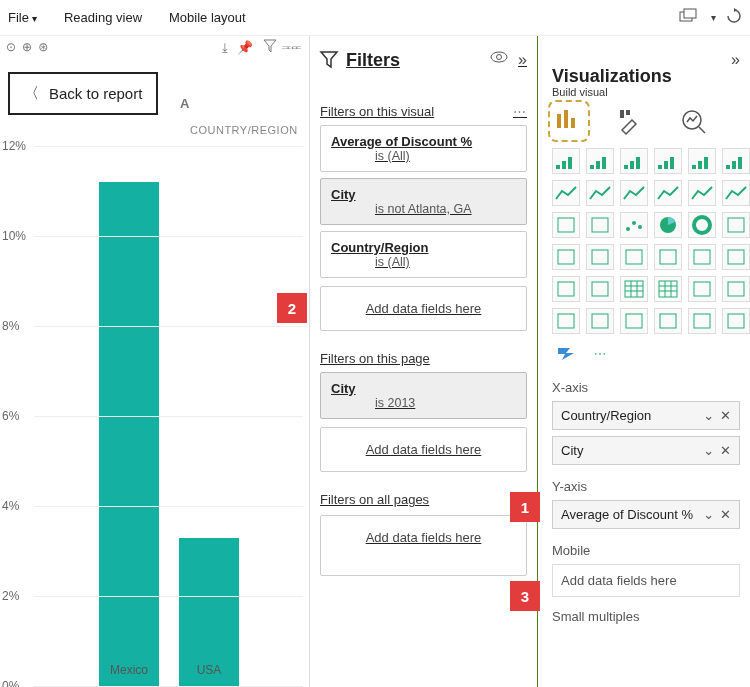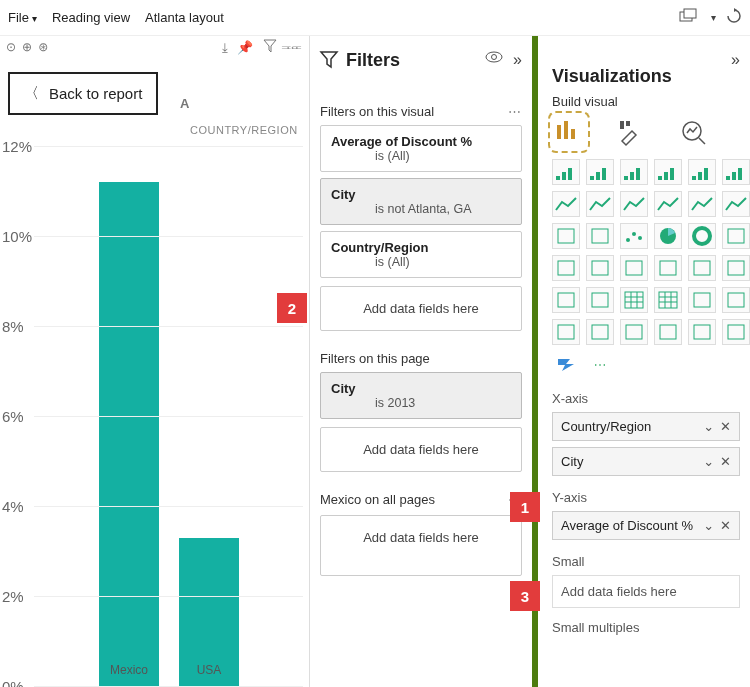--- a/index.html
+++ b/index.html
@@ -1,74 +1,74 @@
 <!DOCTYPE html>
 <html><head>
 <meta charset="utf-8">
 <style>
   * { box-sizing: border-box; font-family: "Segoe UI", Arial, sans-serif; }
   body { margin: 0; width: 750px; height: 687px; background: #fff; overflow: hidden; font-size: 13px; color: #222; }
   .topbar { height: 36px; display: flex; align-items: center; padding: 0 8px; border-bottom: 1px solid #eee; }
-  .topbar .menu { display: flex; gap: 15px; align-items: center; }
+  .topbar .menu { display: flex; gap: 27px; align-items: center; }
   .topbar .spacer { flex: 1; }
   .topbar .right { display: flex; gap: 10px; align-items: center; color: #444; }
   .chev { font-size: 10px; margin-left: 3px; }
 
   .main { display: flex; height: calc(100% - 36px); }
   .canvas { width: 310px; position: relative; border-right: 1px solid #ddd; }
   .canvas-tools { height: 22px; display:flex; align-items:center; gap:6px; padding:0 6px; color:#777; font-size:12px;}
   .canvas-tools .grip { margin-left:auto; letter-spacing:2px; color:#bbb;}
   .back-btn { position:absolute; top:36px; left:8px; border:2px solid #222; padding:10px 14px; background:#fff; display:flex; align-items:center; gap:10px; font-size:15px;}
   .chart-area { position:absolute; top:110px; left:0; right:0; bottom:0; }
   .yaxis { position:absolute; left:0; top:0; bottom:30px; width:34px; }
-  .ytick { position:absolute; left:0; width:100%; text-align:left; font-size:15px; color:#666; transform:translateY(-50%); padding-left:2px;}
+  .ytick { position:absolute; left:0; width:100%; text-align:left; font-size:12px; color:#666; transform:translateY(-50%); padding-left:2px;}
   .grid { position:absolute; left:34px; right:6px; height:1px; background:#eee;}
   .plot { position:absolute; left:34px; right:6px; top:0; bottom:30px; }
   .bar { position:absolute; bottom:0; background:#14b0a2; width:60px; }
   .xlabels { position:absolute; left:34px; right:6px; bottom:8px; height:16px; }
   .xlabel { position:absolute; font-size:12px; color:#555; transform:translateX(-50%); }
 
-  .filters { width: 228px; border-right:6px solid #4d7c0f; padding:0 10px 10px 10px; overflow:hidden; position:relative;}
+  .filters { width: 228px; border-right:1px solid #4d7c0f; padding:0 10px 10px 10px; overflow:hidden; position:relative;text-decoration:underline;}
   .pane-header { display:flex; align-items:center; height:48px; gap:8px; }
   .pane-header h2 { font-size:18px; font-weight:600; margin:0; flex:1;}
   .pane-icons { display:flex; gap:10px; color:#555;}
   .search { display:flex; align-items:center; gap:10px; border:1px solid #ccc; padding:8px 10px; border-radius:2px; color:#666;}
   .section-label { margin-top:20px; font-size:13px; color:#333; display:flex; align-items:flex-end;}
   .section-label .dots { margin-left:auto; color:#666; letter-spacing:1px;}
   .fcard { border:1px solid #ccc; padding:8px 10px; margin-top:6px; background:#fff; border-radius:2px;}
   .fcard.sel { background:#eee; border-color:#bbb;}
   .fcard .ftitle { font-weight:600;}
   .fcard .fsub { color:#555; font-size:12.5px;margin-left:44px;}
   .addcard { border:1px solid #ccc; text-align:center; padding:14px 8px; margin-top:8px; color:#444; border-radius:2px;}
   .callout { position:absolute; width:30px; height:30px; background:#e23c3c; color:#fff; font-weight:700; display:flex; align-items:center; justify-content:center; font-size:15px;}
 
   .viz { flex:1; padding:0 10px 10px 14px; position:relative; overflow:hidden;}
   .viz .pane-header h2 { font-size:18px;margin-top:32px;}
-  .sub { font-size:13px; color:#333; margin:10px 0 6px 0;}
+  .sub { font-size:11px; color:#333; margin:2px 0 6px 0;}
   .bigicons { display:flex; gap:28px; align-items:center; margin-bottom:10px;}
   .bigicon { width:34px; height:34px; display:flex; align-items:center; justify-content:center;}
   .bigicon.sel { outline:2px dashed #c9a642; outline-offset:2px; border-radius:4px;}
   .icon-grid { display:grid; grid-template-columns: repeat(6, 28px); gap:6px 6px; }
   .vicon { width:28px; height:26px; border:1px solid #ddd; display:flex; align-items:center; justify-content:center; font-size:13px; color:#3a6; background:#fafafa;}
   .vicon svg { display:block;}
   .field-label { margin-top:14px; font-size:13px; color:#555;}
   .pill { border:1px solid #ccc; background:#f5f5f5; padding:6px 8px; margin-top:6px; display:flex; align-items:center; font-size:13px;}
   .pill .px { margin-left:auto; display:flex; gap:6px; color:#555;}
   .addpill { border:1px solid #ddd; padding:8px 8px; margin-top:6px; color:#555; font-size:13px;}
   .collapse { font-size:16px; color:#444;}
   svg { overflow:visible;}
 </style>
 </head>
 <body>
 
 <div class="topbar">
   <div class="menu">
     <span><span>File</span><span class="chev">▾</span></span>
     <span>Reading view</span>
-    <span>Atlanta layout</span>
+    <span>Mobile layout</span>
   </div>
   <div class="spacer"></div>
   <div class="right">
     <span>
       <svg width="18" height="14">
           <rect x="0" y="3" width="12" height="9" fill="none" stroke="#555"></rect>
           <rect x="4" y="0" width="12" height="9" fill="#fff" stroke="#555"></rect>
         </svg>
     </span>
     <span class="chev">▾</span>
@@ -173,21 +173,21 @@
     </div>
     <div id="page-cards">
         <div class="fcard sel">
           <div class="ftitle">City</div>
           <div class="fsub">is 2013</div>
         </div>
       </div>
     <div class="addcard">Add data fields here</div>
 
     <div class="section-label">
-      <span>Mexico on all pages</span>
+      <span>Filters on all pages</span>
         <span class="dots">⋯</span>
     </div>
     <div class="addcard" style="padding-bottom:30px;">Add data fields here</div>
   </div>
 
   <div class="viz">
     <div class="pane-header">
       <h2>Visualizations</h2>
       <span class="collapse">»</span>
     </div>
@@ -447,21 +447,21 @@
     <div class="field-label">Y-axis</div>
     <div id="yaxis-pills">
         <div class="pill">
           <span>Average of Discount %</span>
           <span class="px">
             <span>⌄</span>
             <span>✕</span>
           </span>
         </div>
       </div>
-    <div class="field-label">Small</div>
+    <div class="field-label">Mobile</div>
     <div class="addpill">Add data fields here</div>
     <div class="field-label" style="margin-top:12px;">Small multiples</div>
   </div>
 
 </div>
 
 <div class="callout" style="top:293px; left:277px;">2</div>
 <div class="callout" style="top:492px; left:510px;">1</div>
 <div class="callout" style="top:581px; left:510px;">3</div>
 

